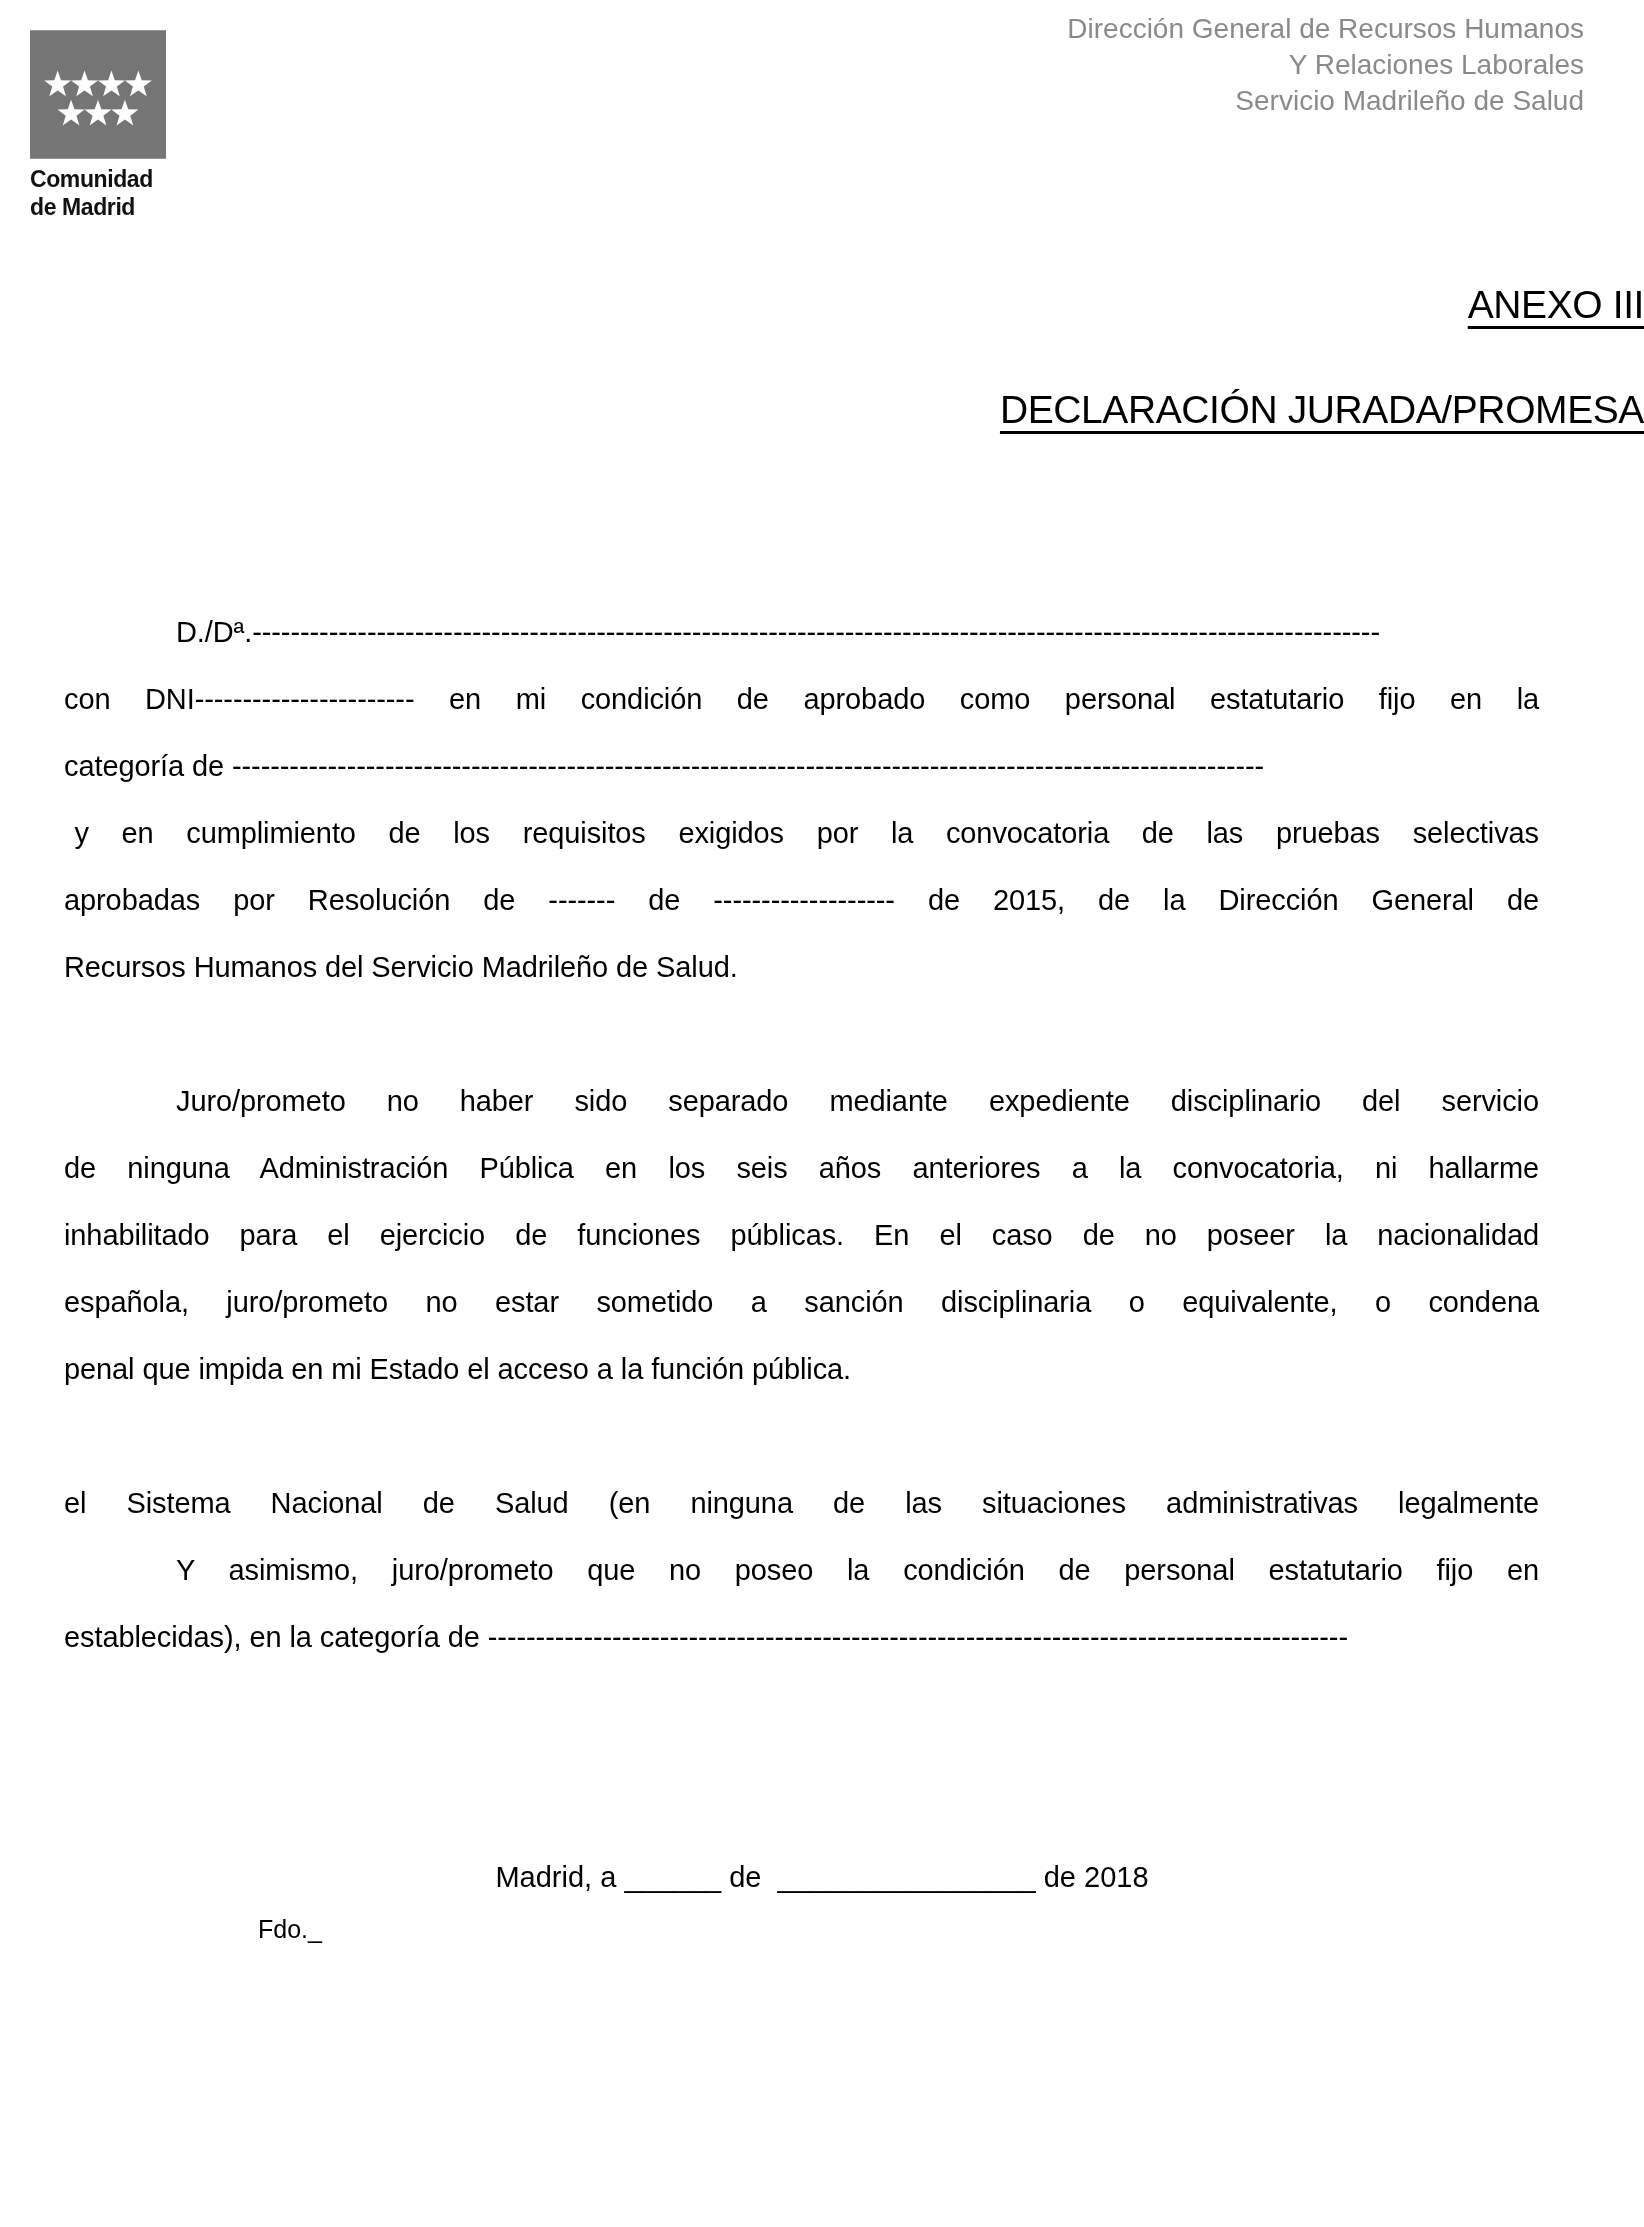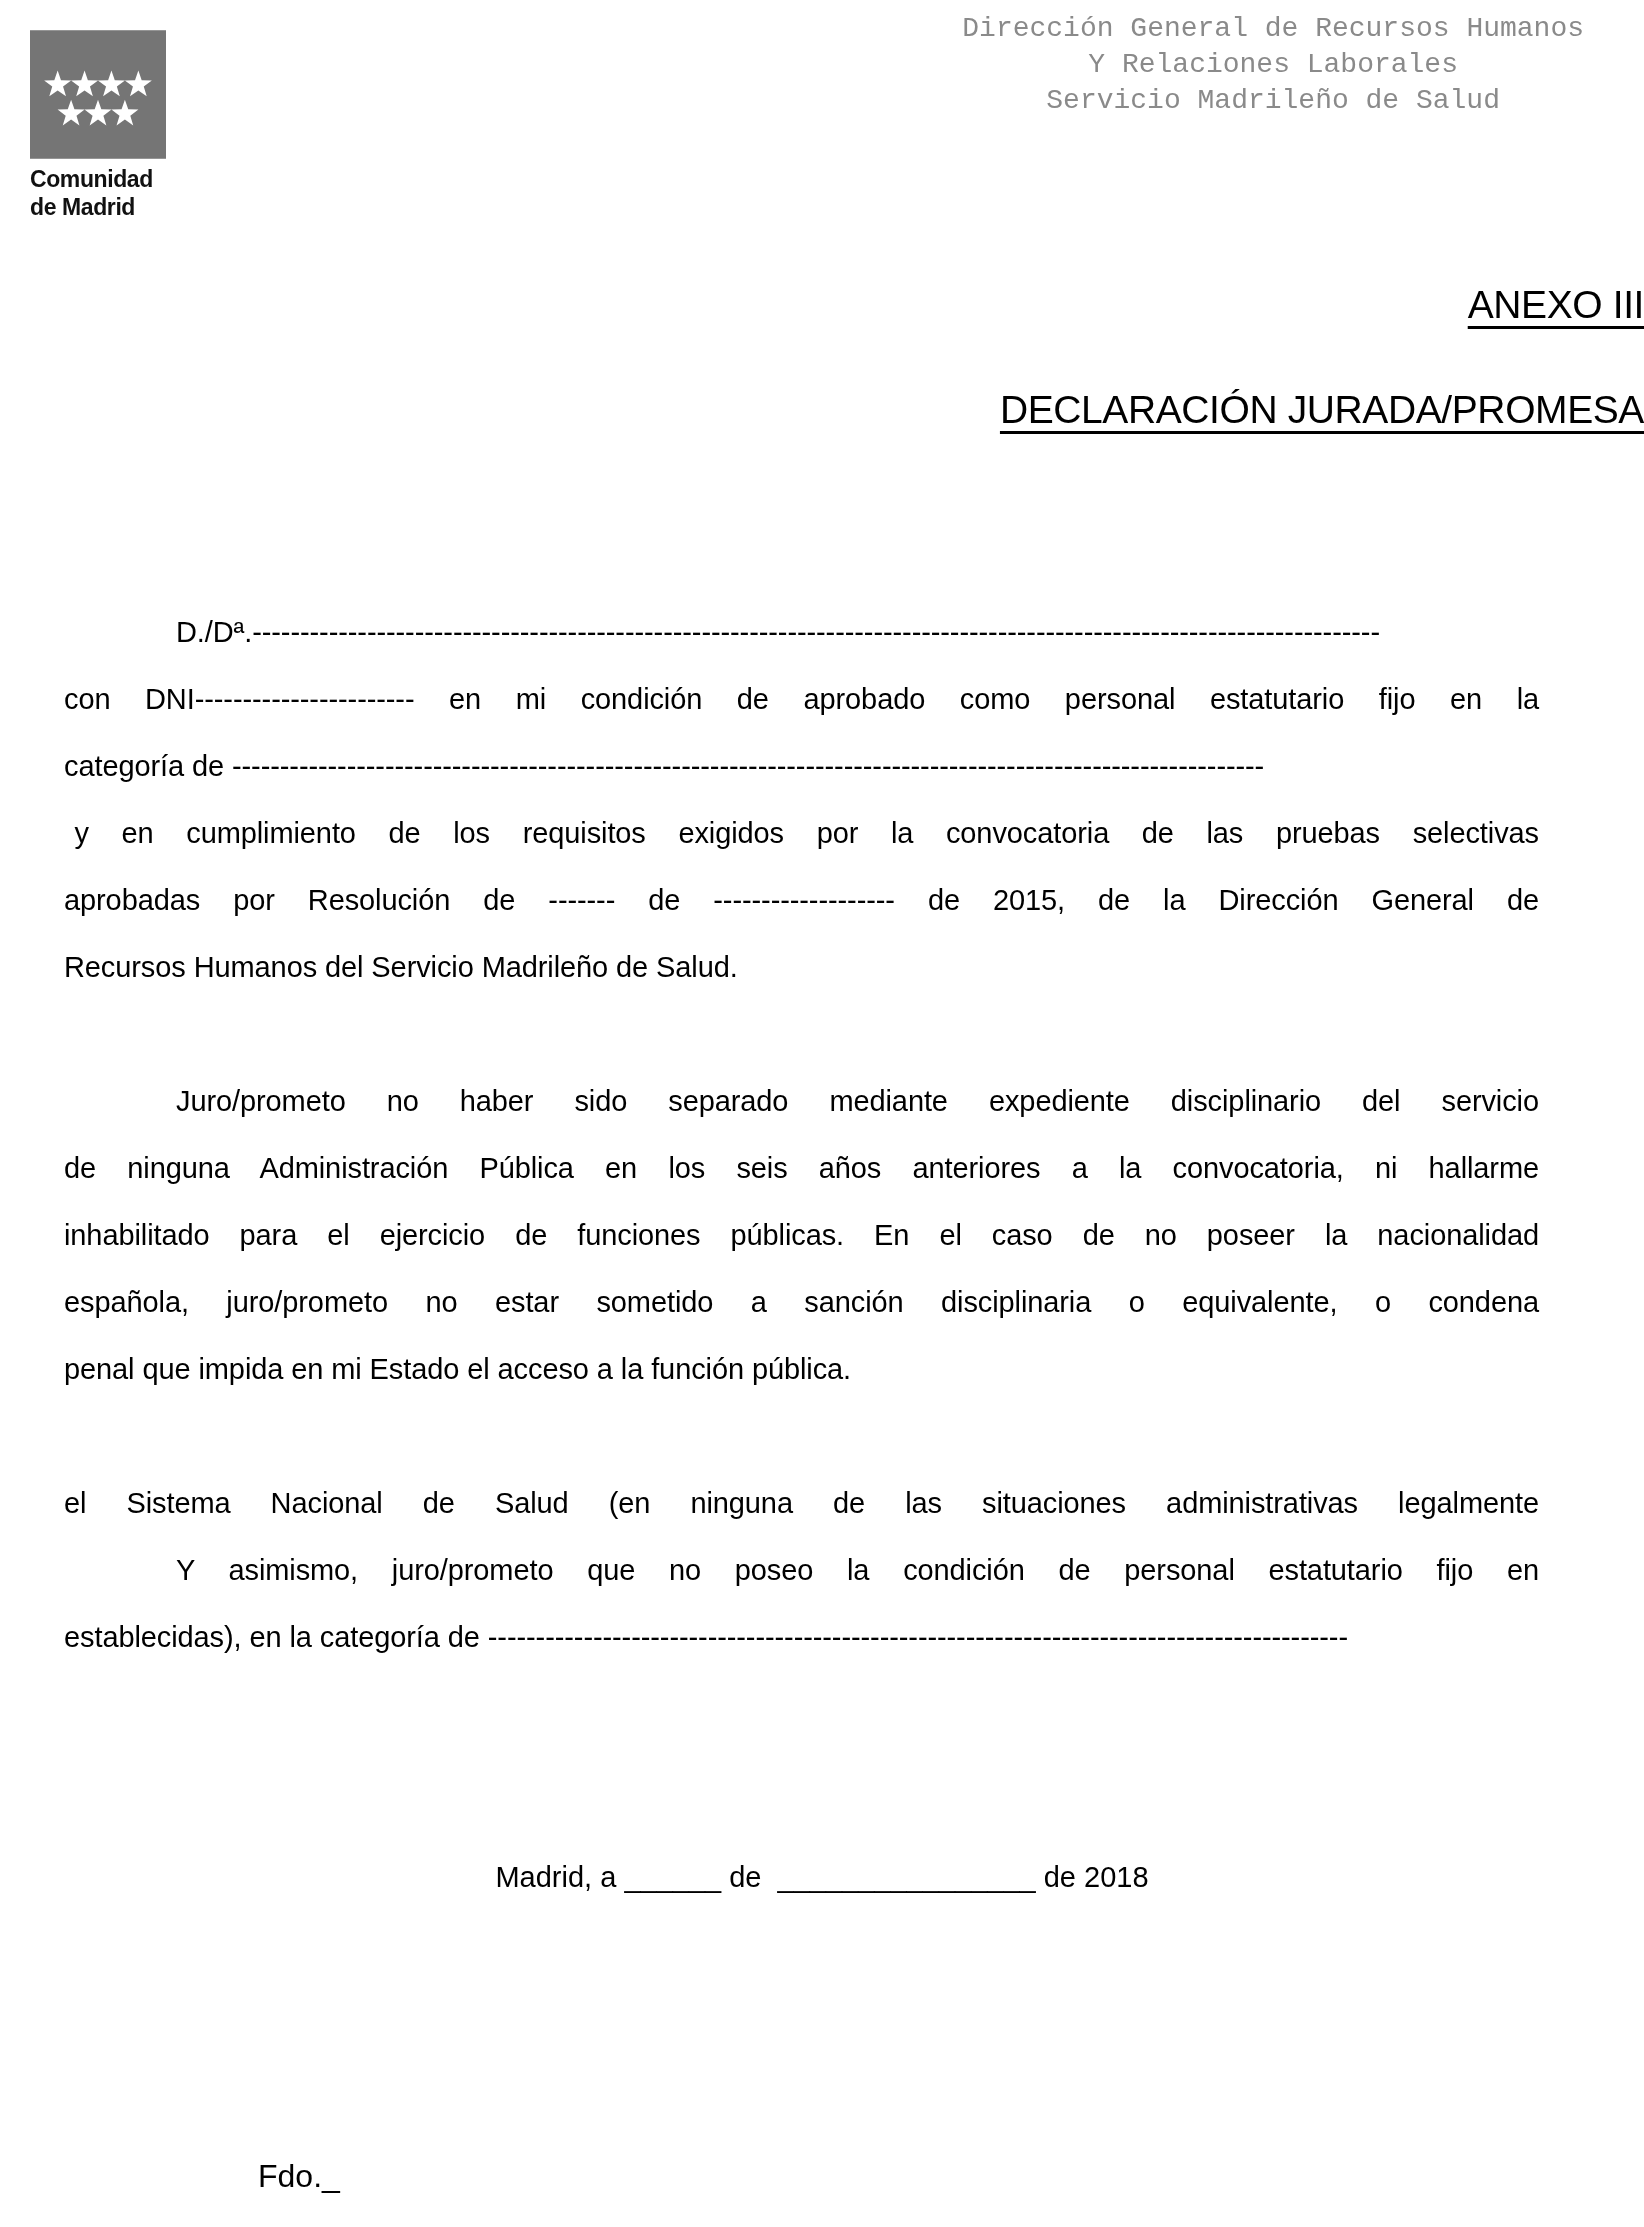--- a/index.html
+++ b/index.html
@@ -30,26 +30,25 @@
   .logo-flag { display: block; margin-top: 18.7px; }
   .logo-caption {
     font-weight: bold;
     font-size: 23px;
     line-height: 28px;
     letter-spacing: -0.4px;
     color: #111111;
     margin-top: 6px;
   }
   .org-block {
-    text-align: center;
+    text-align: right;
     color: #8a8a8a;
     font-size: 28px;
     line-height: 36px;
     margin-top: 0;
-    font-family: Liberation Mono, monospace;
   }
   
   .title {
     text-align: right;
     font-size: 39px;
     letter-spacing: -0.4px;
   }
   .title span {
     text-decoration: underline;
     text-decoration-thickness: 3px;
@@ -78,23 +77,22 @@
   .halfsp { padding-left: 10.5px; }
   
   .date-line {
     margin-top: 173px;
     text-align: center;
     font-size: 29px;
     line-height: 67px;
     white-space: pre;
   }
   .signature-line {
-    margin-top: 247px;
     padding-left: 258px;
-    font-size: 32px;
+    font-size: 25px;
     line-height: 37px;
   }
 </style>
 </head>
 <body>
 
 <div class="page">
 
   <div class="top-band">
 

